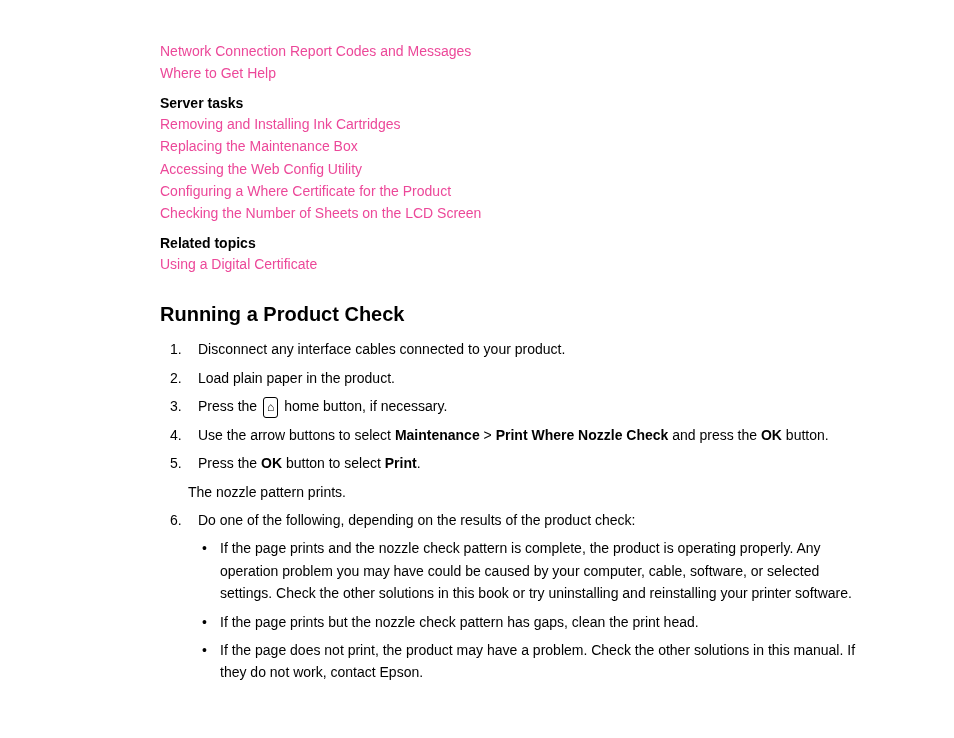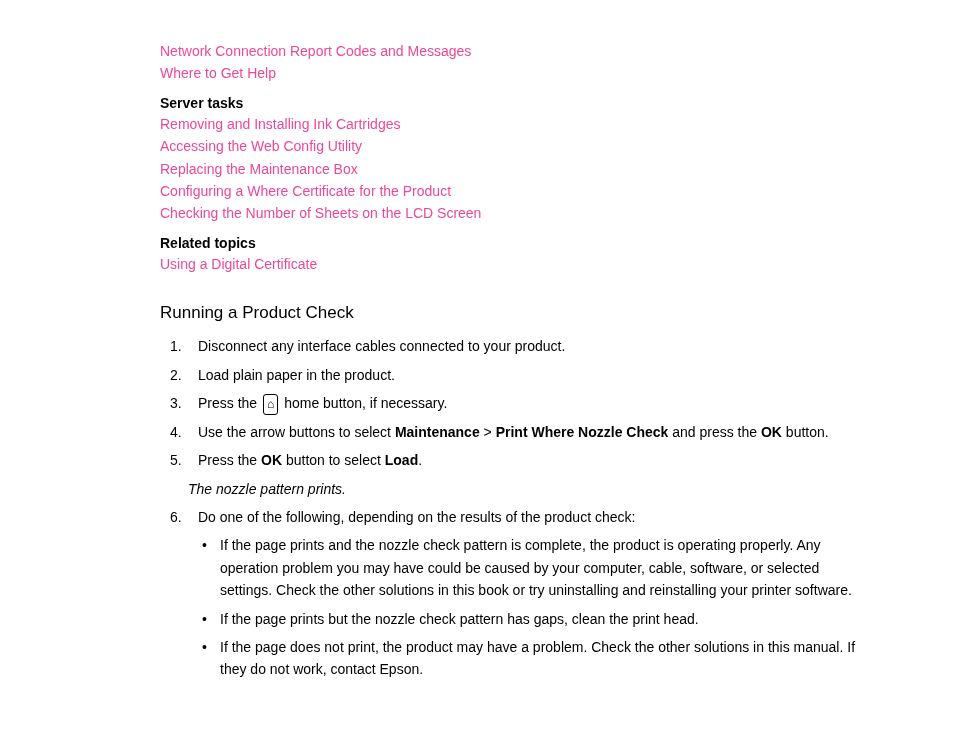--- a/index.html
+++ b/index.html
@@ -29,22 +29,22 @@
     .section-label {
       font-weight: bold;
       margin-top: 10px;
       margin-bottom: 2px;
       display: block;
     }
     .links-group {
       margin-bottom: 6px;
     }
     .page-title {
-      font-size: 17px;
-      font-weight: normal;
+      font-size: 20px;
+      font-weight: bold;
       margin-top: 28px;
       margin-bottom: 12px;
     }
     .intro-text {
       margin-bottom: 12px;
       line-height: 1.6;
     }
     .ordered-list {
       list-style: none;
       margin-left: 10px;
@@ -77,38 +77,37 @@
       min-width: 18px;
       font-size: 14px;
     }
     .bullet-content {
       flex: 1;
     }
     .nozzle-prints {
       margin-left: 28px;
       margin-bottom: 6px;
       line-height: 1.6;
-      font-style: italic;
     }
   </style>
 </head>
 <body>
 
 <div class="page">
 
   <div class="links-group">
     <a class="link">Network Connection Report Codes and Messages</a>
     <a class="link">Where to Get Help</a>
   </div>
 
   <div class="links-group">
     <span class="section-label">Server tasks</span>
     <a class="link">Removing and Installing Ink Cartridges</a>
+    <a class="link">Replacing the Maintenance Box</a>
     <a class="link">Accessing the Web Config Utility</a>
-    <a class="link">Replacing the Maintenance Box</a>
     <a class="link">Configuring a Where Certificate for the Product</a>
     <a class="link">Checking the Number of Sheets on the LCD Screen</a>
   </div>
 
   <div class="links-group">
     <span class="section-label">Related topics</span>
     <a class="link">Using a Digital Certificate</a>
   </div>
 
   <h1 class="page-title">Running a Product Check</h1>
@@ -126,21 +125,21 @@
     <li>
       <span class="list-num">3.</span>
       <span class="list-content">Press the <span style="display:inline-block; border:1.5px solid #000; border-radius:3px; padding:0 3px; font-size:12px; vertical-align:middle; margin: 0 2px;">⌂</span> home button, if necessary.</span>
     </li>
     <li>
       <span class="list-num">4.</span>
       <span class="list-content">Use the arrow buttons to select <strong>Maintenance</strong> &gt; <strong>Print Where Nozzle Check</strong> and press the <strong>OK</strong> button.</span>
     </li>
     <li>
       <span class="list-num">5.</span>
-      <span class="list-content">Press the <strong>OK</strong> button to select <strong>Load</strong>.</span>
+      <span class="list-content">Press the <strong>OK</strong> button to select <strong>Print</strong>.</span>
     </li>
   </ol>
 
   <div class="nozzle-prints">The nozzle pattern prints.</div>
 
   <ol class="ordered-list" style="margin-top:6px;">
     <li>
       <span class="list-num">6.</span>
       <span class="list-content">
         Do one of the following, depending on the results of the product check:

